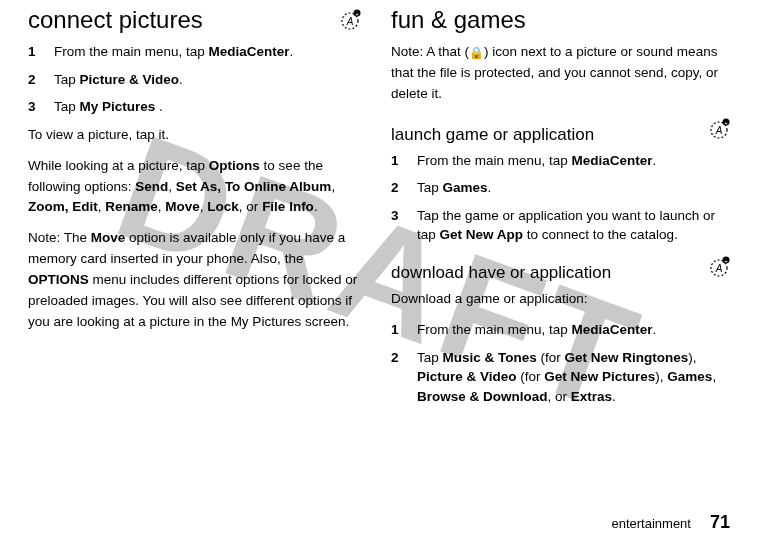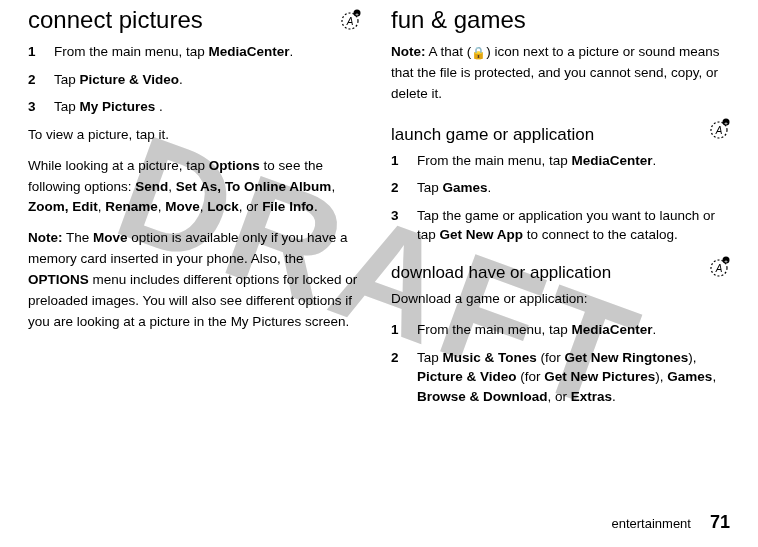--- a/index.html
+++ b/index.html
@@ -62,21 +62,21 @@
   .para {
     font-size: 13.5px;
     line-height: 1.55;
     margin-bottom: 10px;
   }
   .cond {
     font-family: "Arial Narrow", Arial, sans-serif;
     font-stretch: condensed;
     font-weight: 700;
   }
-  .note-label { font-weight: 700; margin-top: 9px; }
+  .note-label { font-weight: 400; margin-top: 9px; }
   .icon-badge {
     flex-shrink: 0;
     margin-top: 2px;
   }
   .lock-glyph {
     font-size: 12px;
     vertical-align: -1px;
   }
   .footer {
     position: absolute;

